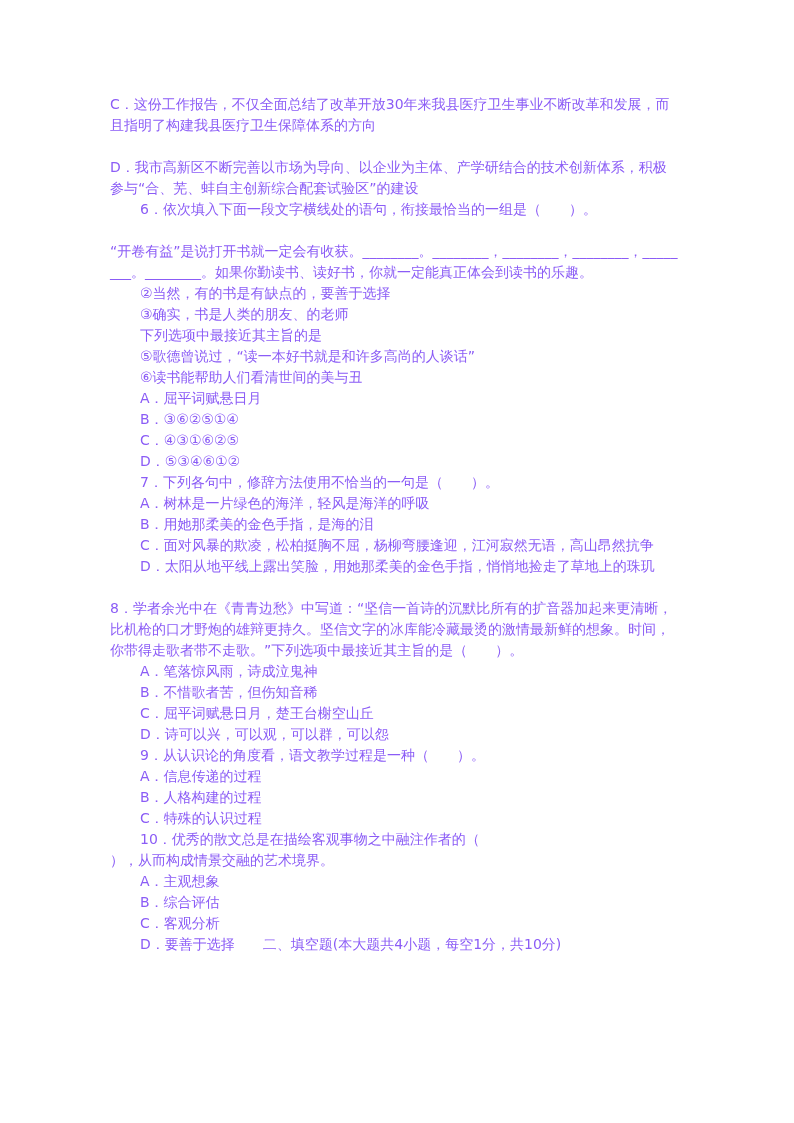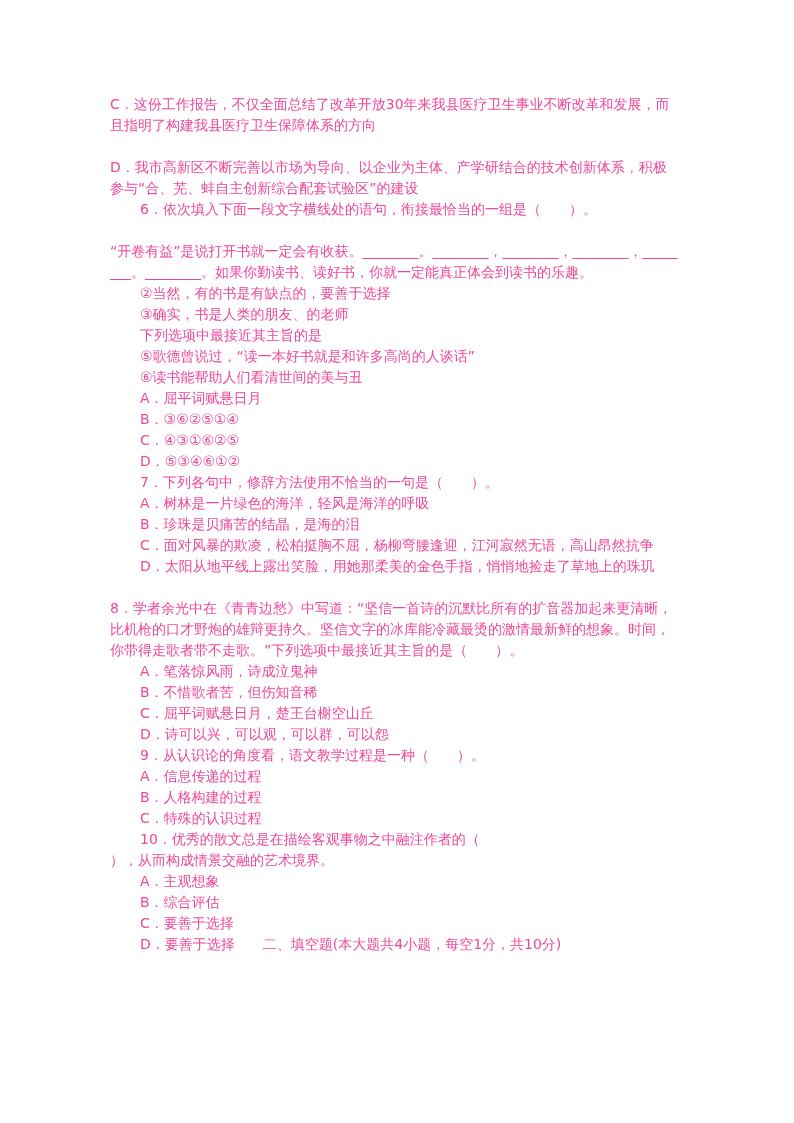--- a/index.html
+++ b/index.html
@@ -20,21 +20,21 @@
     height: 1123px;
     background: #ffffff;
   }
   .doc {
     position: absolute;
     left: 110px;
     top: 94px;
     width: 570px;
     font-size: 14px;
     line-height: 21px;
-    color: #ec4899;
+    color: #8b5cf6;
   }
   .doc p {
     margin: 0;
     padding: 0;
     word-break: break-all;
     line-break: anywhere;
     text-align: left;
   }
   .doc p.indent {
     text-indent: 30px;
@@ -58,33 +58,33 @@
     <p class="indent">③确实，书是人类的朋友、的老师</p>
     <p class="indent">下列选项中最接近其主旨的是</p>
     <p class="indent">⑤歌德曾说过，“读一本好书就是和许多高尚的人谈话”</p>
     <p class="indent">⑥读书能帮助人们看清世间的美与丑</p>
     <p class="indent">A．屈平词赋悬日月</p>
     <p class="indent">B．③⑥②⑤①④</p>
     <p class="indent">C．④③①⑥②⑤</p>
     <p class="indent">D．⑤③④⑥①②</p>
     <p class="indent">7．下列各句中，修辞方法使用不恰当的一句是（　　）。</p>
     <p class="indent">A．树林是一片绿色的海洋，轻风是海洋的呼吸</p>
-    <p class="indent">B．珍珠是贝痛苦的结晶，是海的泪</p>
+    <p class="indent">B．用她那柔美的金色手指，是海的泪</p>
     <p class="indent">C．面对风暴的欺凌，松柏挺胸不屈，杨柳弯腰逢迎，江河寂然无语，高山昂然抗争</p>
     <p class="indent">D．太阳从地平线上露出笑脸，用她那柔美的金色手指，悄悄地捡走了草地上的珠玑</p>
     <p class="spacer"></p>
     <p class="flush">8．学者余光中在《青青边愁》中写道：“坚信一首诗的沉默比所有的扩音器加起来更清晰，比机枪的口才野炮的雄辩更持久。坚信文字的冰库能冷藏最烫的激情最新鲜的想象。时间，你带得走歌者带不走歌。”下列选项中最接近其主旨的是（　　）。</p>
     <p class="indent">A．笔落惊风雨，诗成泣鬼神</p>
     <p class="indent">B．不惜歌者苦，但伤知音稀</p>
     <p class="indent">C．屈平词赋悬日月，楚王台榭空山丘</p>
     <p class="indent">D．诗可以兴，可以观，可以群，可以怨</p>
     <p class="indent">9．从认识论的角度看，语文教学过程是一种（　　）。</p>
     <p class="indent">A．信息传递的过程</p>
     <p class="indent">B．人格构建的过程</p>
     <p class="indent">C．特殊的认识过程</p>
     <p class="indent">10．优秀的散文总是在描绘客观事物之中融注作者的（</p>
     <p class="flush">），从而构成情景交融的艺术境界。</p>
     <p class="indent">A．主观想象</p>
     <p class="indent">B．综合评估</p>
-    <p class="indent">C．要善于选择</p>
+    <p class="indent">C．客观分析</p>
     <p class="indent">D．要善于选择　　二、填空题(本大题共4小题，每空1分，共10分)</p>
   </div>
 </div>
 
 </body></html>

